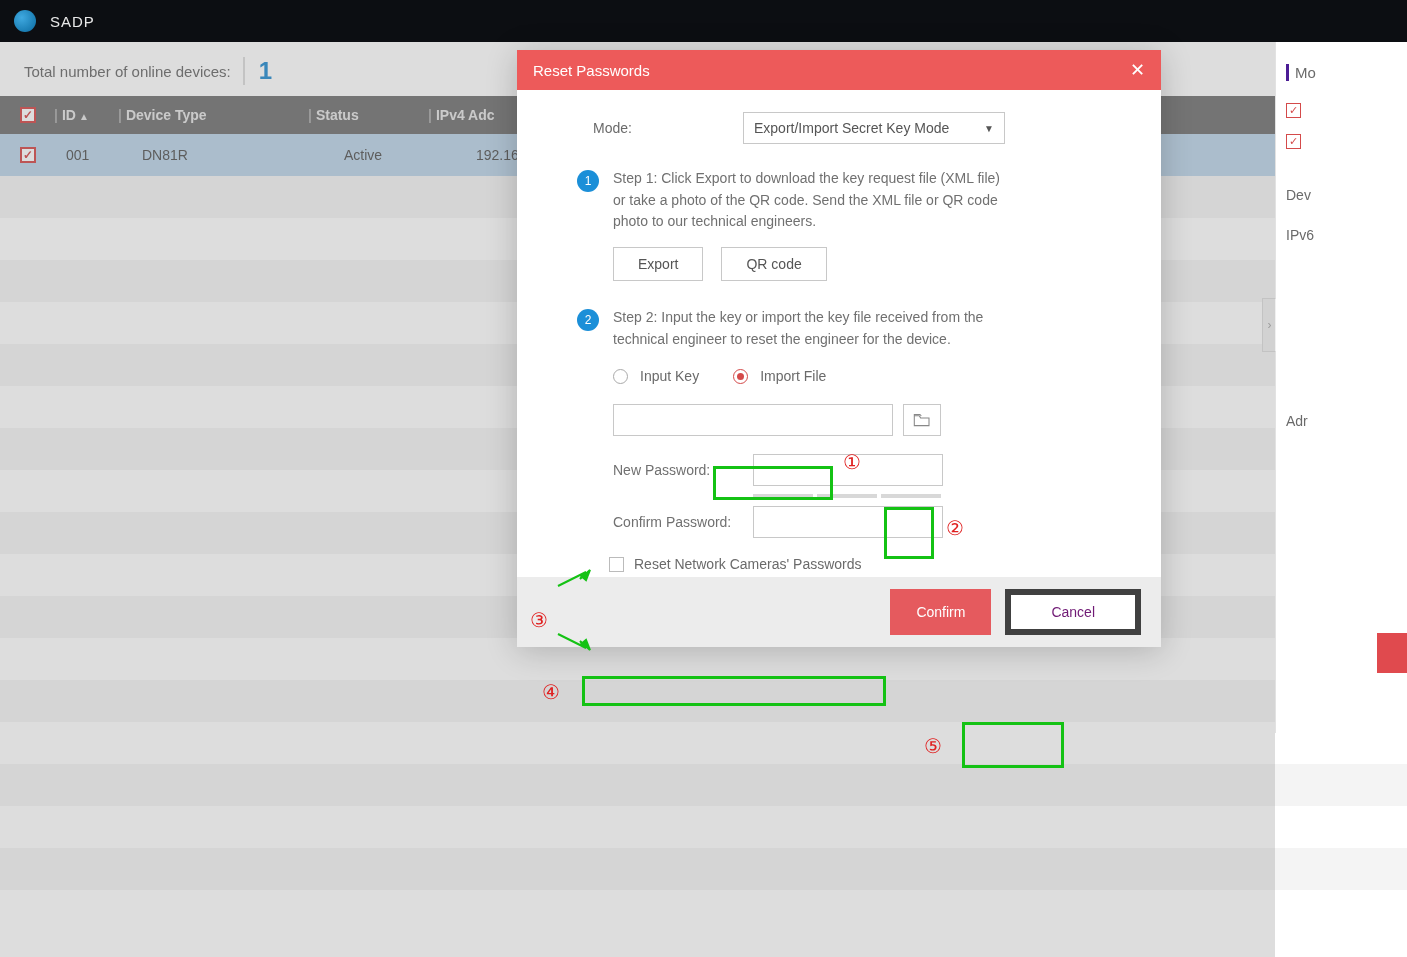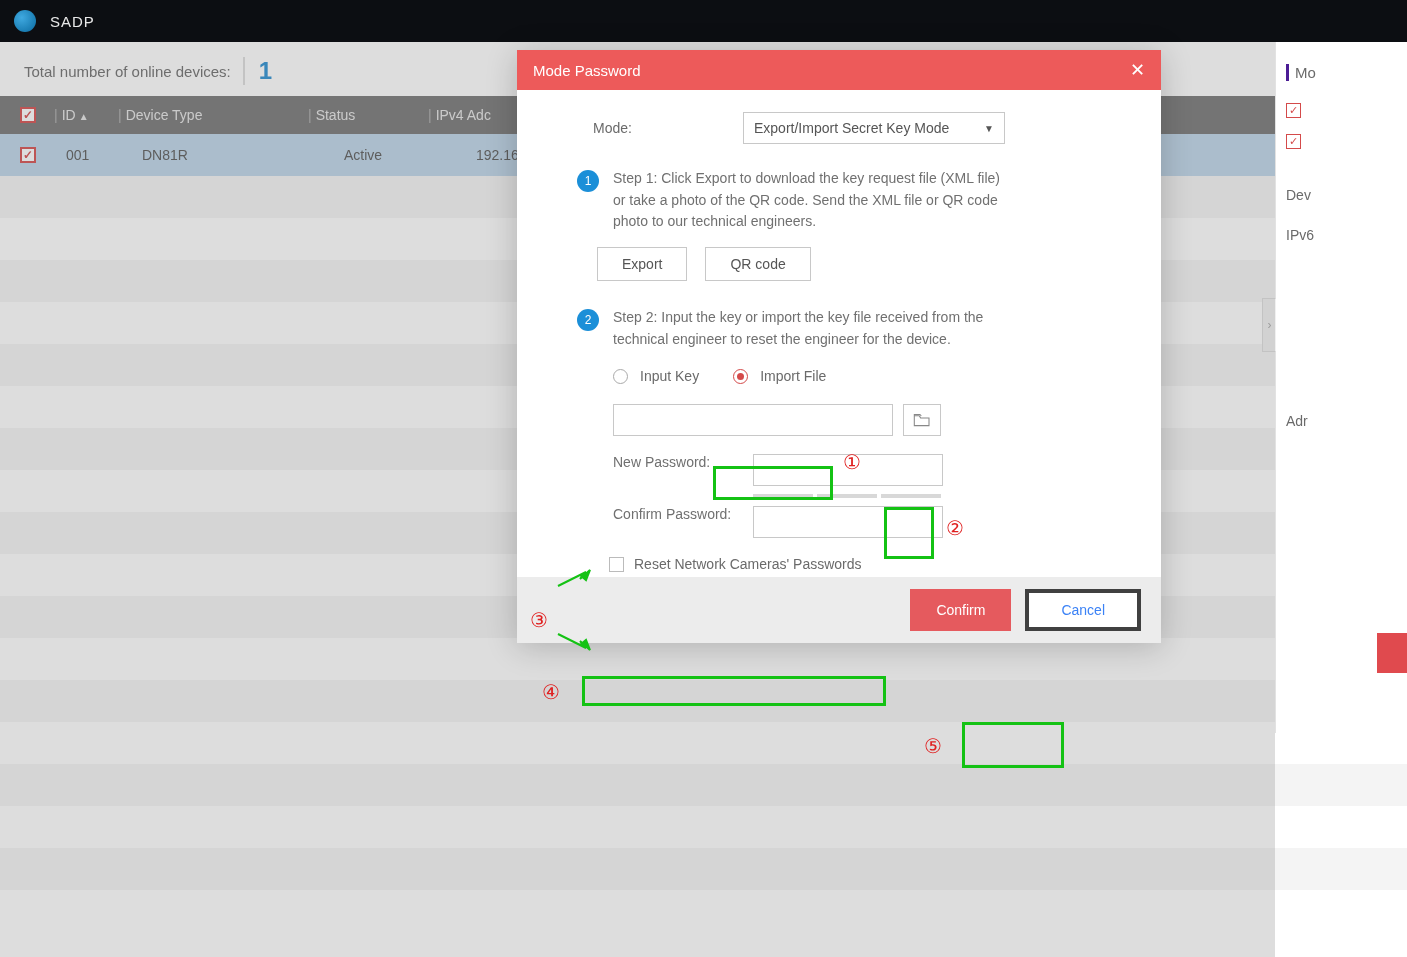--- a/index.html
+++ b/index.html
@@ -62,21 +62,21 @@
   font-size: 14px;
 }
 .table-header {
   background: #737373;
   color: #e6e6e6;
   display: flex;
   align-items: center;
   height: 38px;
   padding: 0 10px;
 }
-.table-header .col { padding: 0 8px; }
+.table-header .col { padding: 0 8px; font-weight: bold; }
 .chk {
   width: 16px; height: 16px;
   border: 2px solid #d44a4a;
   background: #fff;
   display: inline-flex;
   align-items: center; justify-content: center;
   margin: 0 10px;
 }
 .chk.checked::after {
   content: "✓";
@@ -206,21 +206,21 @@
   margin-right: 14px;
   margin-top: 2px;
 }
 .step .txt {
   line-height: 1.55;
   color: #707070;
   max-width: 400px;
 }
 .btnrow {
   display: flex; gap: 18px;
-  margin: 14px 0 26px 20px;
+  margin: 14px 0 26px 36px;
 }
 .btn-outline {
   border: 1px solid #c8c8c8;
   background: #fff;
   padding: 8px 24px;
   color: #555;
   cursor: pointer;
   font-size: 14px;
 }
 .radiorow {
@@ -258,21 +258,21 @@
 }
 .browse-btn {
   width: 38px; height: 32px;
   border: 1px solid #c8c8c8;
   background: #fff;
   display: flex; align-items: center; justify-content: center;
   cursor: pointer;
 }
 .browse-btn svg { width: 18px; height: 14px; }
 .formrow {
-  display: flex; 
+  display: flex; align-items: center;
   margin: 8px 0 8px 36px;
 }
 .formrow label { width: 140px; color: #707070; }
 .formrow .text-input { width: 190px; }
 .strength {
   display: flex; gap: 4px;
   margin: 3px 0 4px 176px;
 }
 .strength span { width: 60px; height: 4px; background: #d8d8d8; }
 .ckrow {
@@ -292,23 +292,23 @@
 .btn-primary {
   background: #e55a5e;
   color: #fff;
   border: none;
   padding: 9px 26px;
   cursor: pointer;
   font-size: 14px;
 }
 .btn-cancel {
   background: #fff;
-  border: 4px solid #404040;
-  padding: 9px 32px;
-  color: #3b82f6;
+  border: 6px solid #404040;
+  padding: 9px 40px;
+  color: #701a75;
   cursor: pointer;
   font-size: 14px;
 }
 
 .anno {
   position: absolute;
   border: 3px solid #14c214;
   pointer-events: none;
 }
 .anno-num {
@@ -386,21 +386,21 @@
     <div class="expand-tab">›</div>
     <div class="redblk"></div>
   </div>
 
 </div>
 
 <div class="overlay"></div>
 
 <div class="modal">
   <div class="modal-title">
-    <span>Mode Password</span>
+    <span>Reset Passwords</span>
     <span class="close">✕</span>
   </div>
   <div class="modal-body">
 
     <div class="moderow">
       <label>Mode:</label>
       <div class="select">
         <span>Export/Import Secret Key Mode</span>
         <span class="arrow">▼</span>
       </div>

